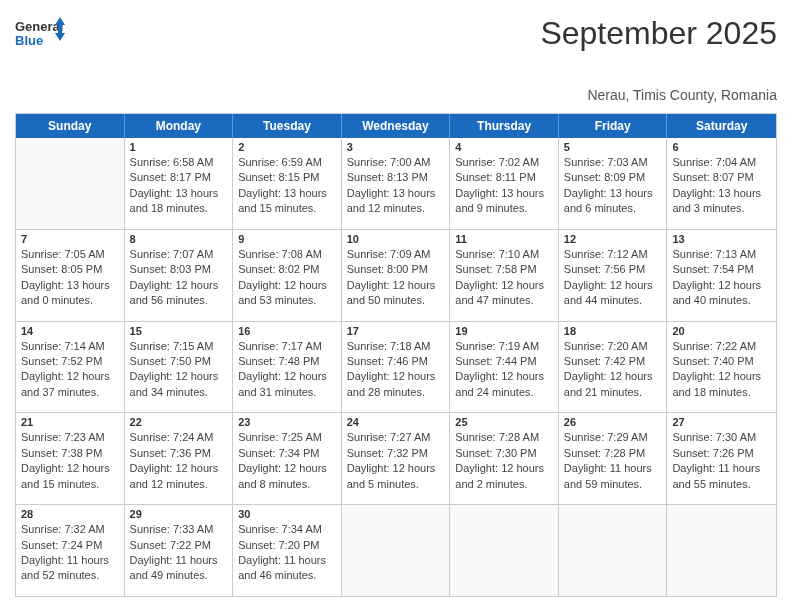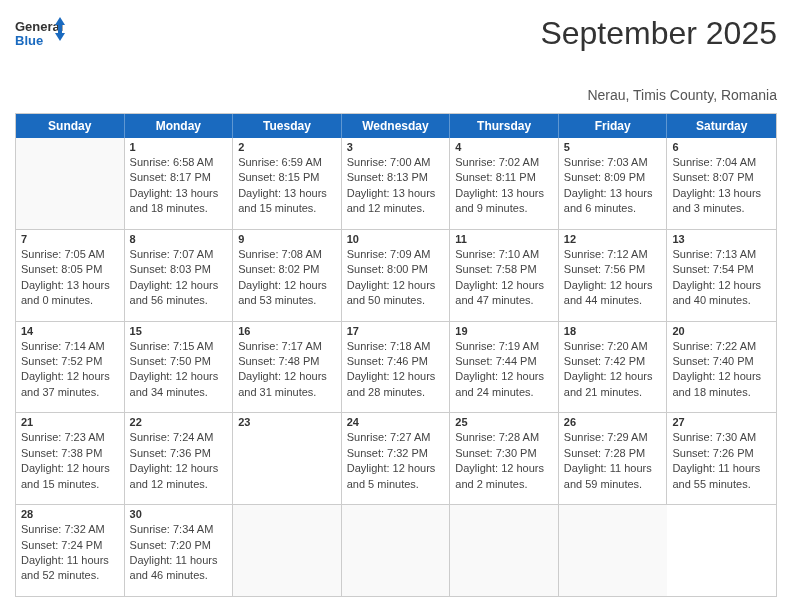--- a/index.html
+++ b/index.html
@@ -304,20 +304,25 @@
           <div class="cal-cell">
         <div class="day-num">22</div>
         <div class="day-info">
           Sunrise: 7:24 AM<br>
           Sunset: 7:36 PM<br>
           Daylight: 12 hours and 12 minutes.
         </div>
       </div>
           <div class="cal-cell">
         <div class="day-num">23</div>
+        <div class="day-info">
+          Sunrise: 7:25 AM<br>
+          Sunset: 7:34 PM<br>
+          Daylight: 12 hours and 8 minutes.
+        </div>
       </div>
           <div class="cal-cell">
         <div class="day-num">24</div>
         <div class="day-info">
           Sunrise: 7:27 AM<br>
           Sunset: 7:32 PM<br>
           Daylight: 12 hours and 5 minutes.
         </div>
       </div>
           <div class="cal-cell">
@@ -345,20 +350,28 @@
         </div>
       </div>
         </div>
         <div class="cal-row">
           <div class="cal-cell">
         <div class="day-num">28</div>
         <div class="day-info">
           Sunrise: 7:32 AM<br>
           Sunset: 7:24 PM<br>
           Daylight: 11 hours and 52 minutes.
+        </div>
+      </div>
+          <div class="cal-cell">
+        <div class="day-num">29</div>
+        <div class="day-info">
+          Sunrise: 7:33 AM<br>
+          Sunset: 7:22 PM<br>
+          Daylight: 11 hours and 49 minutes.
         </div>
       </div>
           <div class="cal-cell">
         <div class="day-num">30</div>
         <div class="day-info">
           Sunrise: 7:34 AM<br>
           Sunset: 7:20 PM<br>
           Daylight: 11 hours and 46 minutes.
         </div>
       </div>

